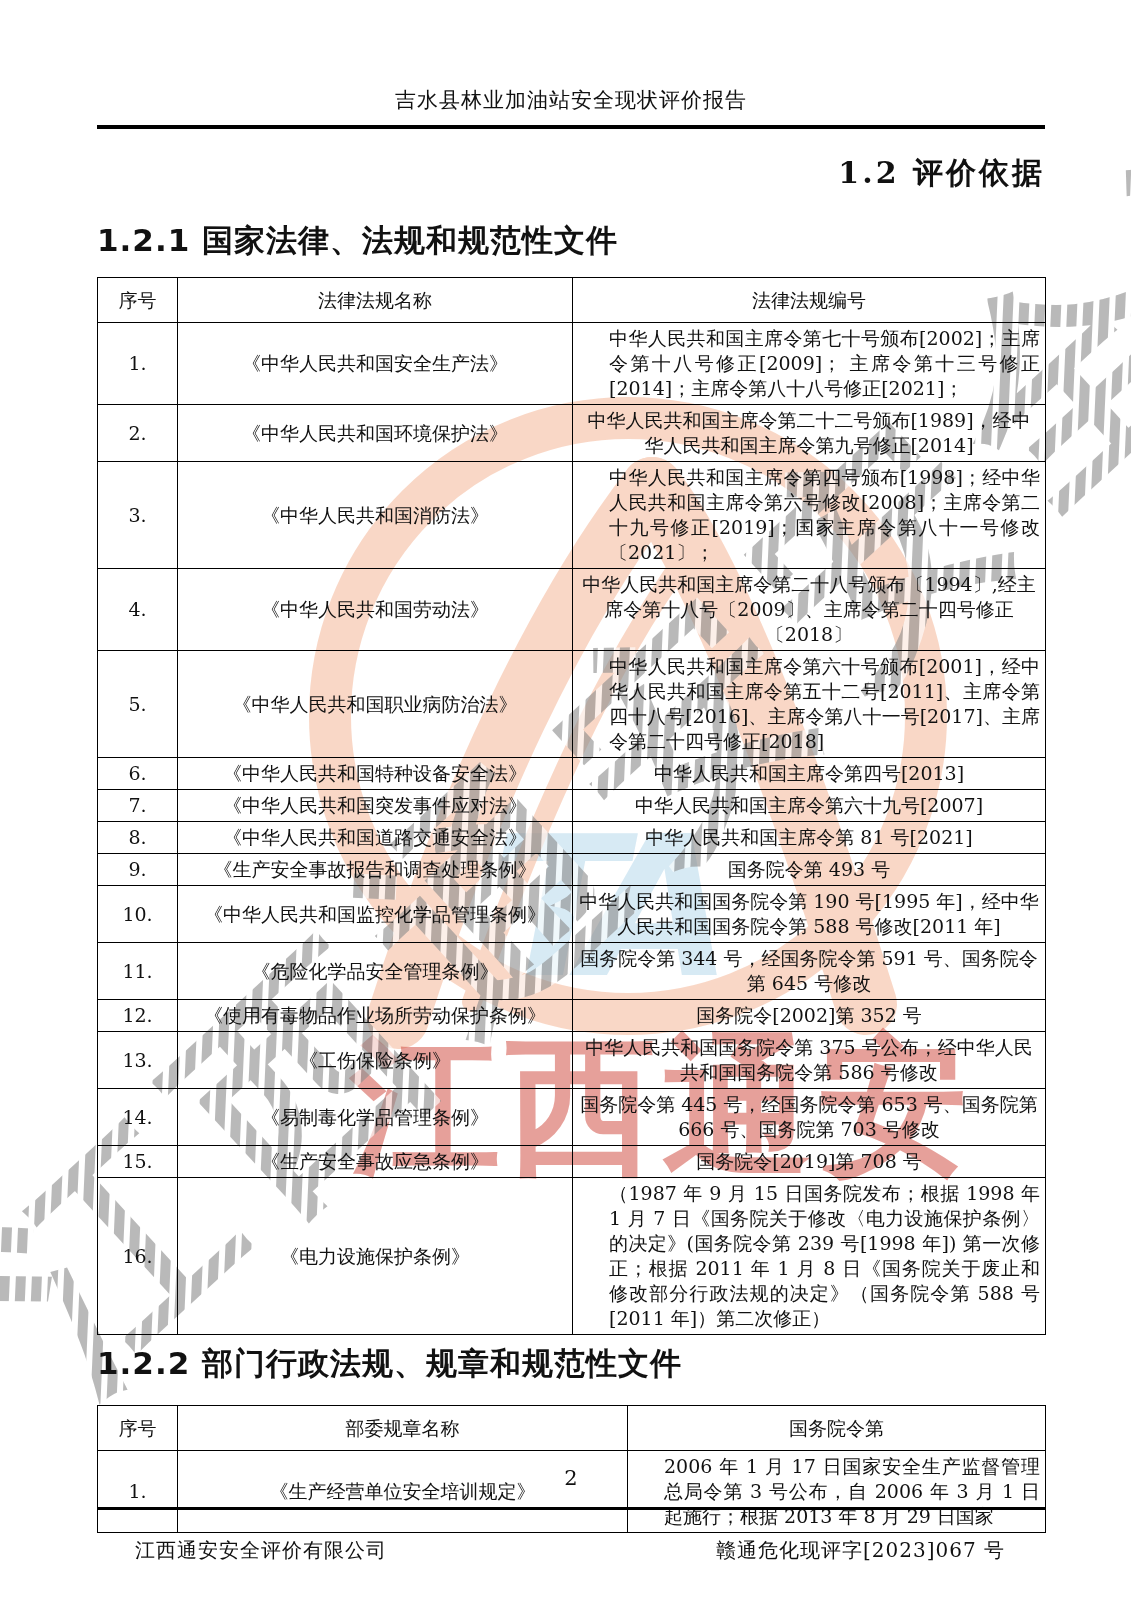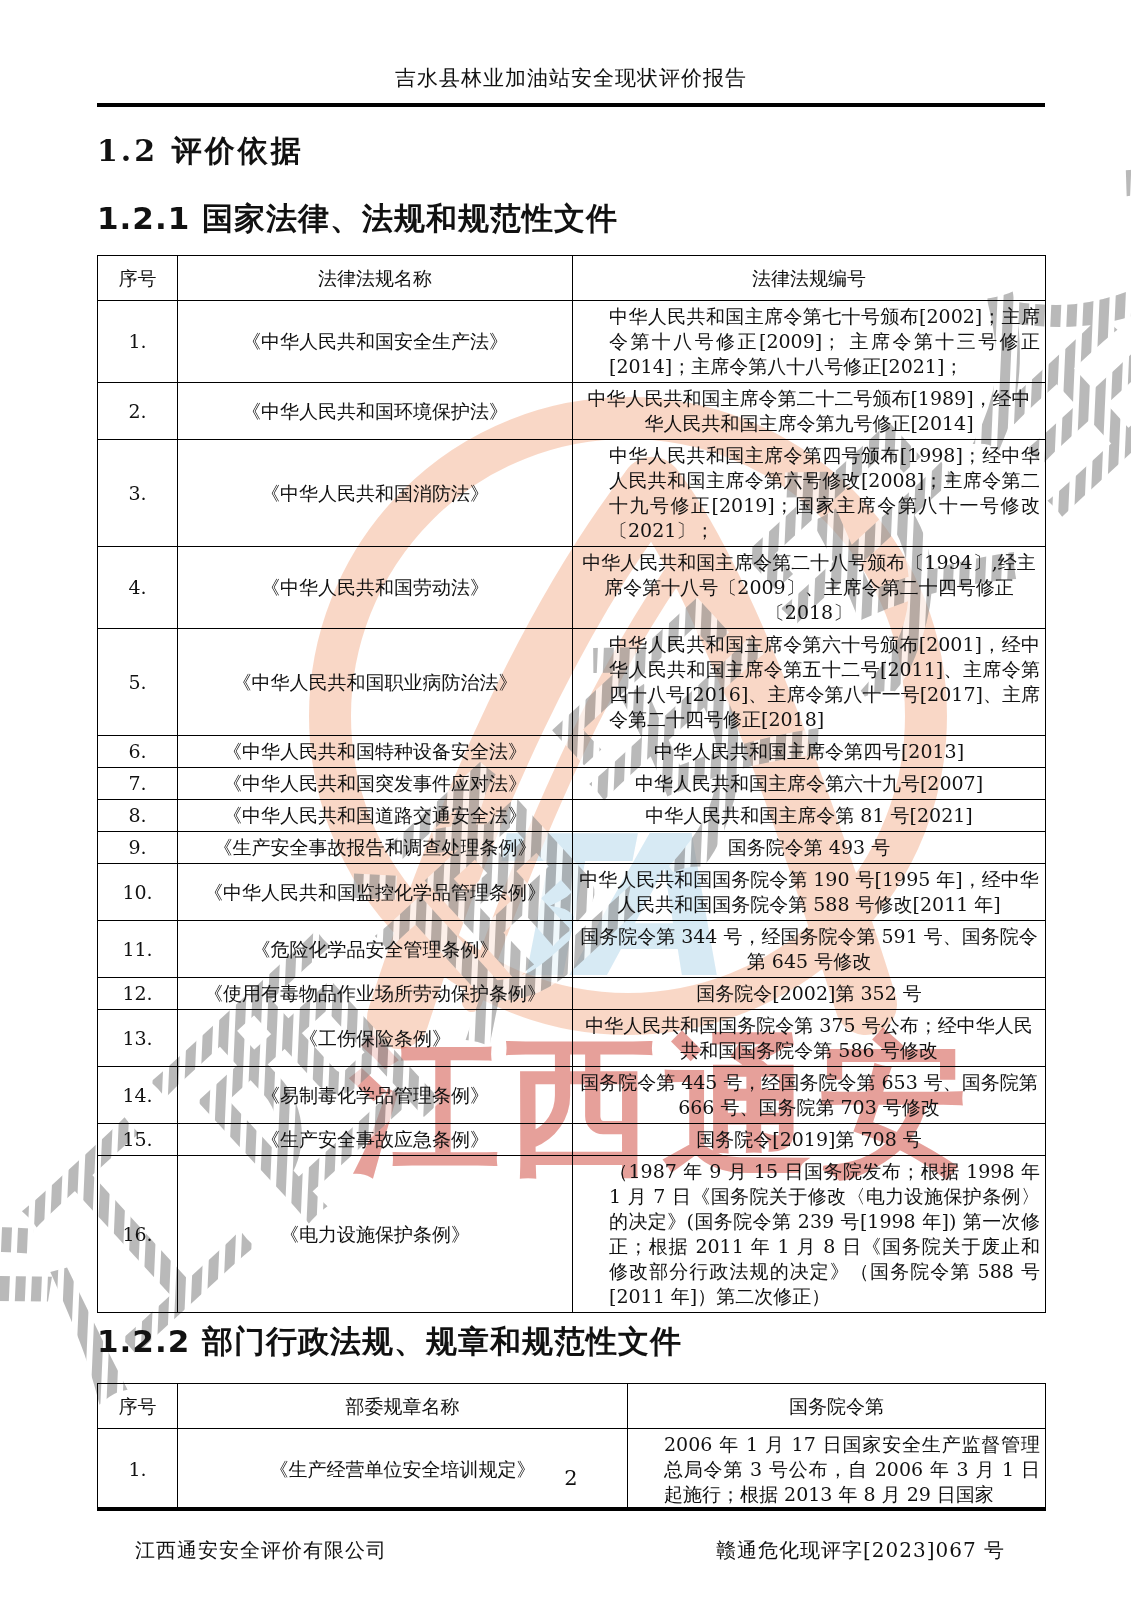--- a/index.html
+++ b/index.html
@@ -10,25 +10,25 @@
     color:#111;
   }
   .page { position:relative; width:1131px; height:1600px; }
 
   
   .wm { position:absolute; top:0; left:0; z-index:0; }
 
   
   .content { position:relative; z-index:1; margin-left:97px; width:948px; }
 
-  .doc-header { padding-top:64px; text-align:center; font-size:21px; letter-spacing:1px; }
+  .doc-header { padding-top:86px; text-align:center; font-size:21px; letter-spacing:1px; }
   .top-rule   { border-bottom:4px solid #000; margin-top:11px; }
 
   .h-12  { margin-top:24px; font-size:30px; font-weight:bold;
-           font-family:"DejaVu Serif","Liberation Serif",serif; letter-spacing:3px; }
+           font-family:"DejaVu Serif","Liberation Serif",serif; letter-spacing:3px;text-align:right; }
   .h-sub { margin-top:26px; font-size:31px; font-weight:bold;
            font-family:"DejaVu Sans","Liberation Sans",sans-serif; letter-spacing:1px; }
   .h-122 { margin-top:8px; margin-bottom:20px; }
 
   table { border-collapse:collapse; width:948px; margin-top:15px;
           table-layout:fixed; background:transparent; }
   th,td { border:1.6px solid #000; font-weight:normal; font-size:19px;
           line-height:25px; padding:3px 5px; text-align:center; vertical-align:middle;
           overflow-wrap:break-word; }
   th    { height:45px; }

